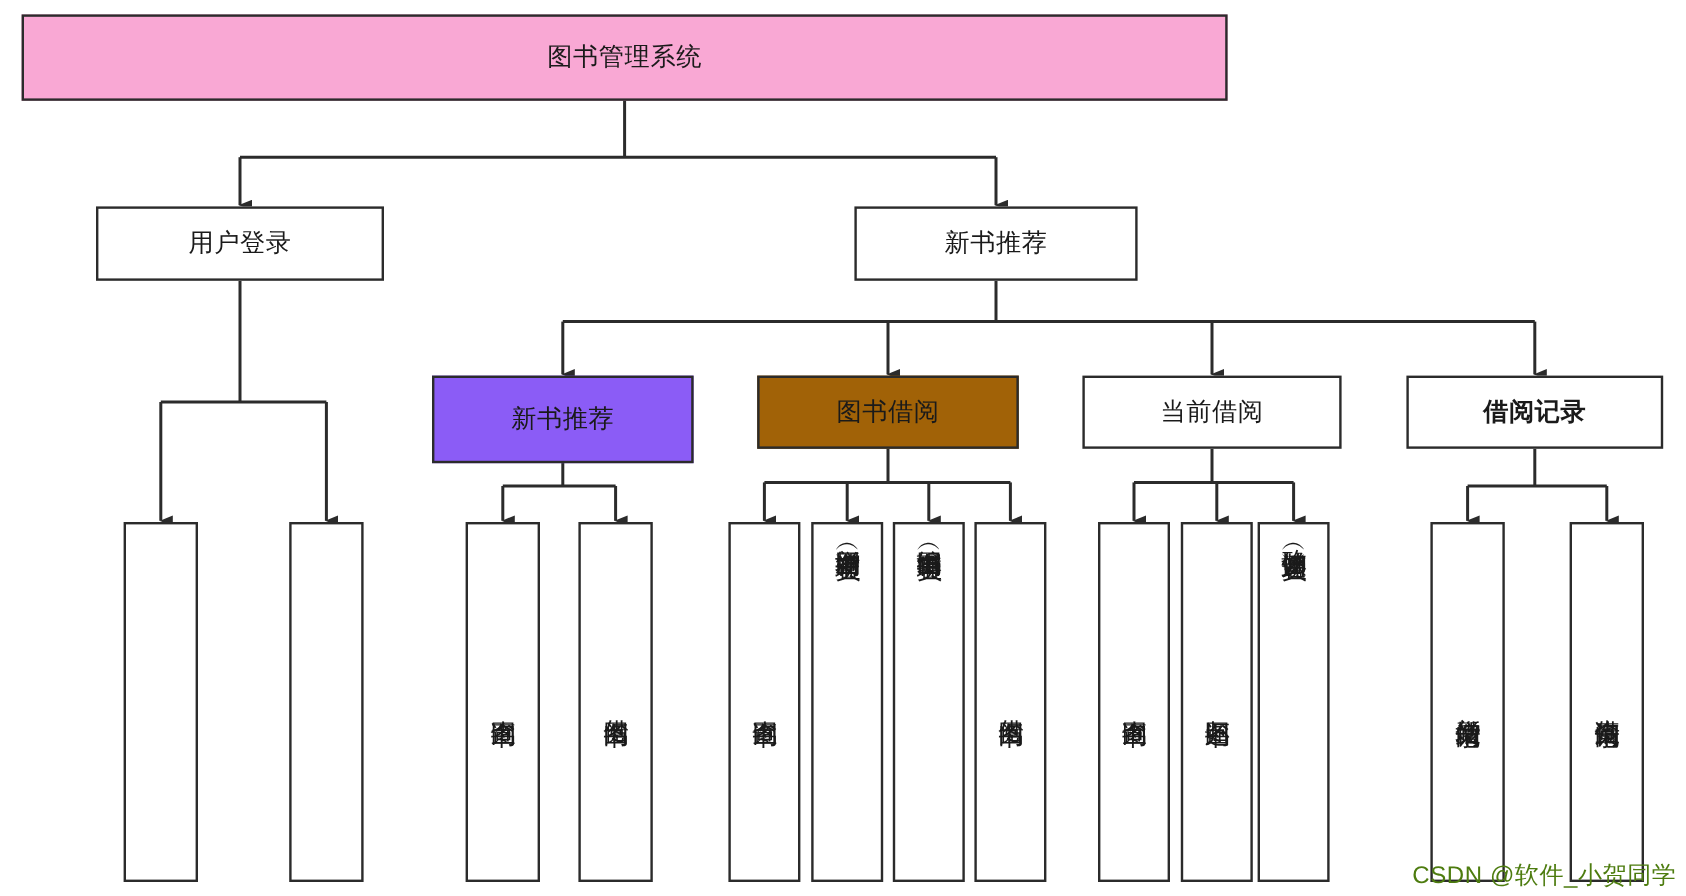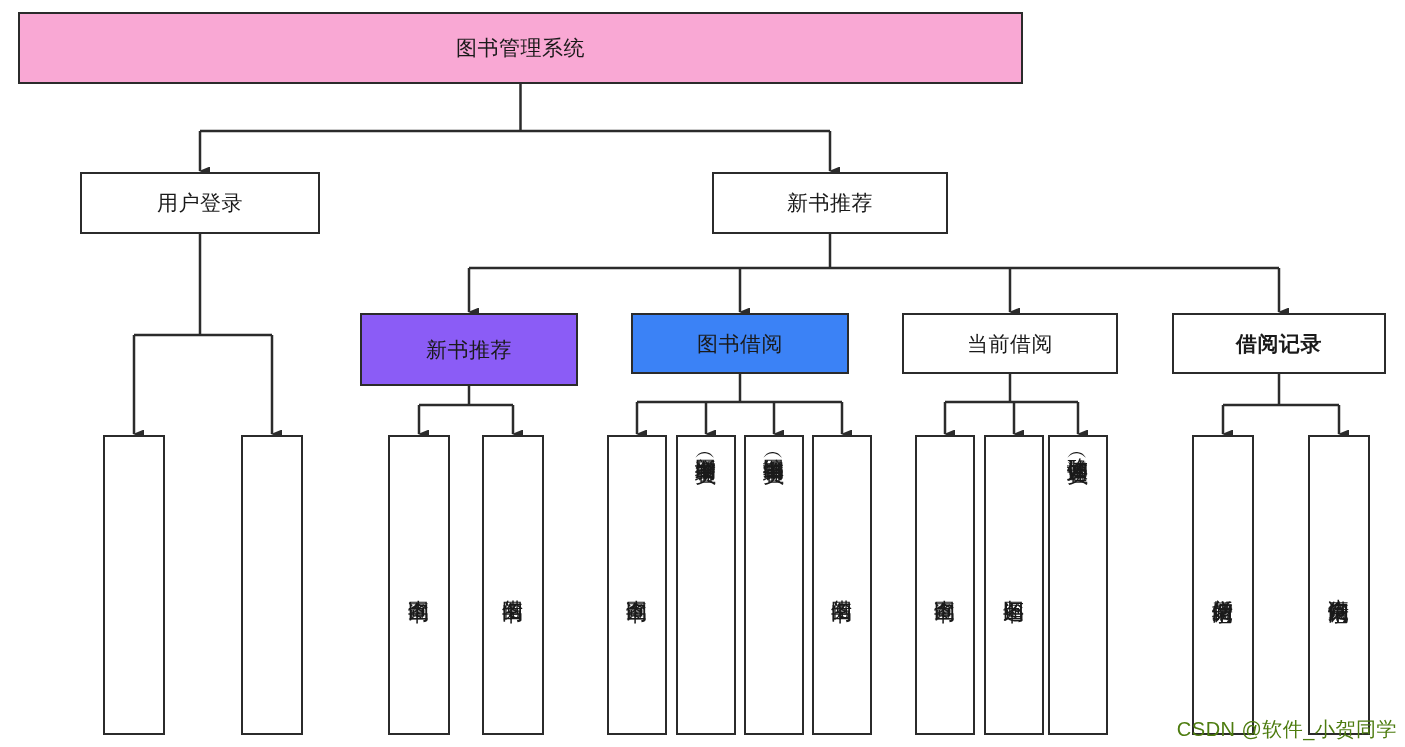--- a/index.html
+++ b/index.html
@@ -129,21 +129,21 @@
       </div>
       <div class="node horizontal" style="left: 80px; top: 172px; width: 240px; height: 62px; border-color: rgb(43, 43, 43); background: rgb(255, 255, 255);">
         <span class="node-label" style="color: rgb(26, 26, 26);">用户登录</span>
       </div>
       <div class="node horizontal" style="left: 712px; top: 172px; width: 236px; height: 62px; border-color: rgb(43, 43, 43); background: rgb(255, 255, 255);">
         <span class="node-label" style="color: rgb(26, 26, 26);">新书推荐</span>
       </div>
       <div class="node horizontal" style="left: 360px; top: 313px; width: 218px; height: 73px; border-color: rgb(43, 43, 43); background: #8b5cf6;">
         <span class="node-label" style="color: rgb(26, 26, 26);">新书推荐</span>
       </div>
-      <div class="node horizontal" style="left: 631px; top: 313px; width: 218px; height: 61px; border-color: rgb(43, 43, 43); background: #3b82f6; justify-content: center;">
+      <div class="node horizontal" style="left: 631px; top: 313px; width: 218px; height: 61px; border-color: rgb(43, 43, 43); background: #a16207; justify-content: center;">
         <span class="node-label" style="color: rgb(26, 26, 26);">图书借阅</span>
       </div>
       <div class="node horizontal" style="left: 902px; top: 313px; width: 216px; height: 61px; border-color: rgb(43, 43, 43); background: rgb(255, 255, 255);">
         <span class="node-label" style="color: rgb(26, 26, 26);">当前借阅</span>
       </div>
       <div class="node horizontal" style="left: 1172px; top: 313px; width: 214px; height: 61px; border-color: rgb(43, 43, 43); background: rgb(255, 255, 255);">
         <span class="node-label" style="color: rgb(26, 26, 26); font-weight: bold;">借阅记录</span>
       </div>
       <div class="node vertical align-end" style="left: 103px; top: 435px; width: 62px; height: 300px; border-color: rgb(43, 43, 43); background: rgb(255, 255, 255);">
         <span class="node-label" style="color: rgb(26, 26, 26);">用户登录</span>

